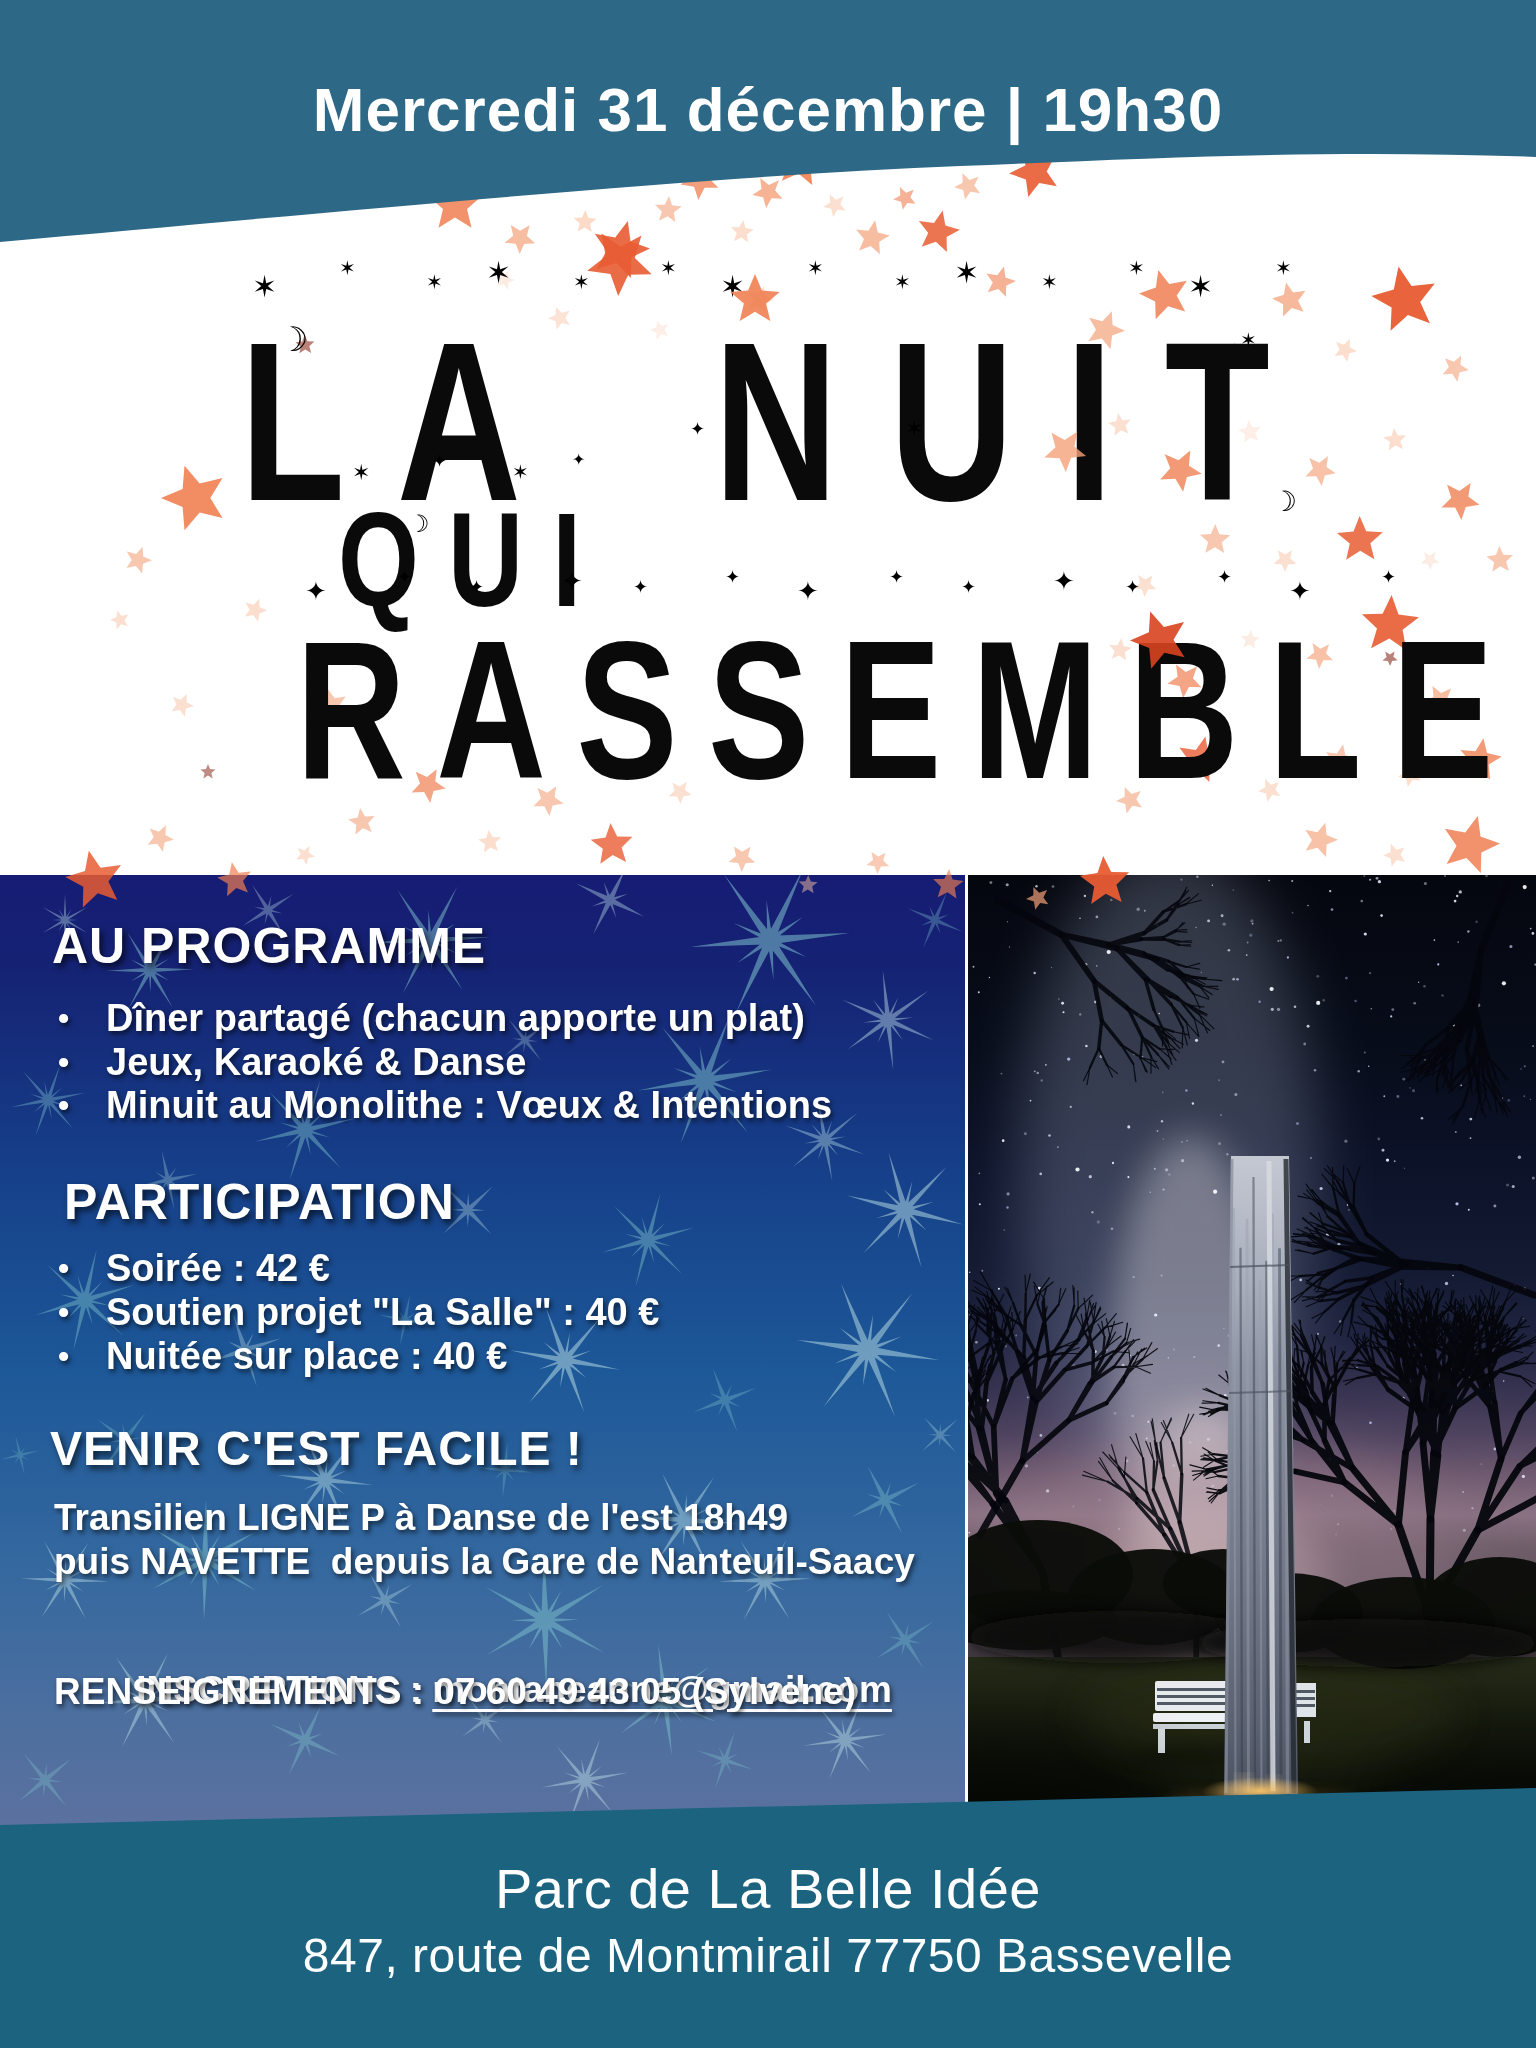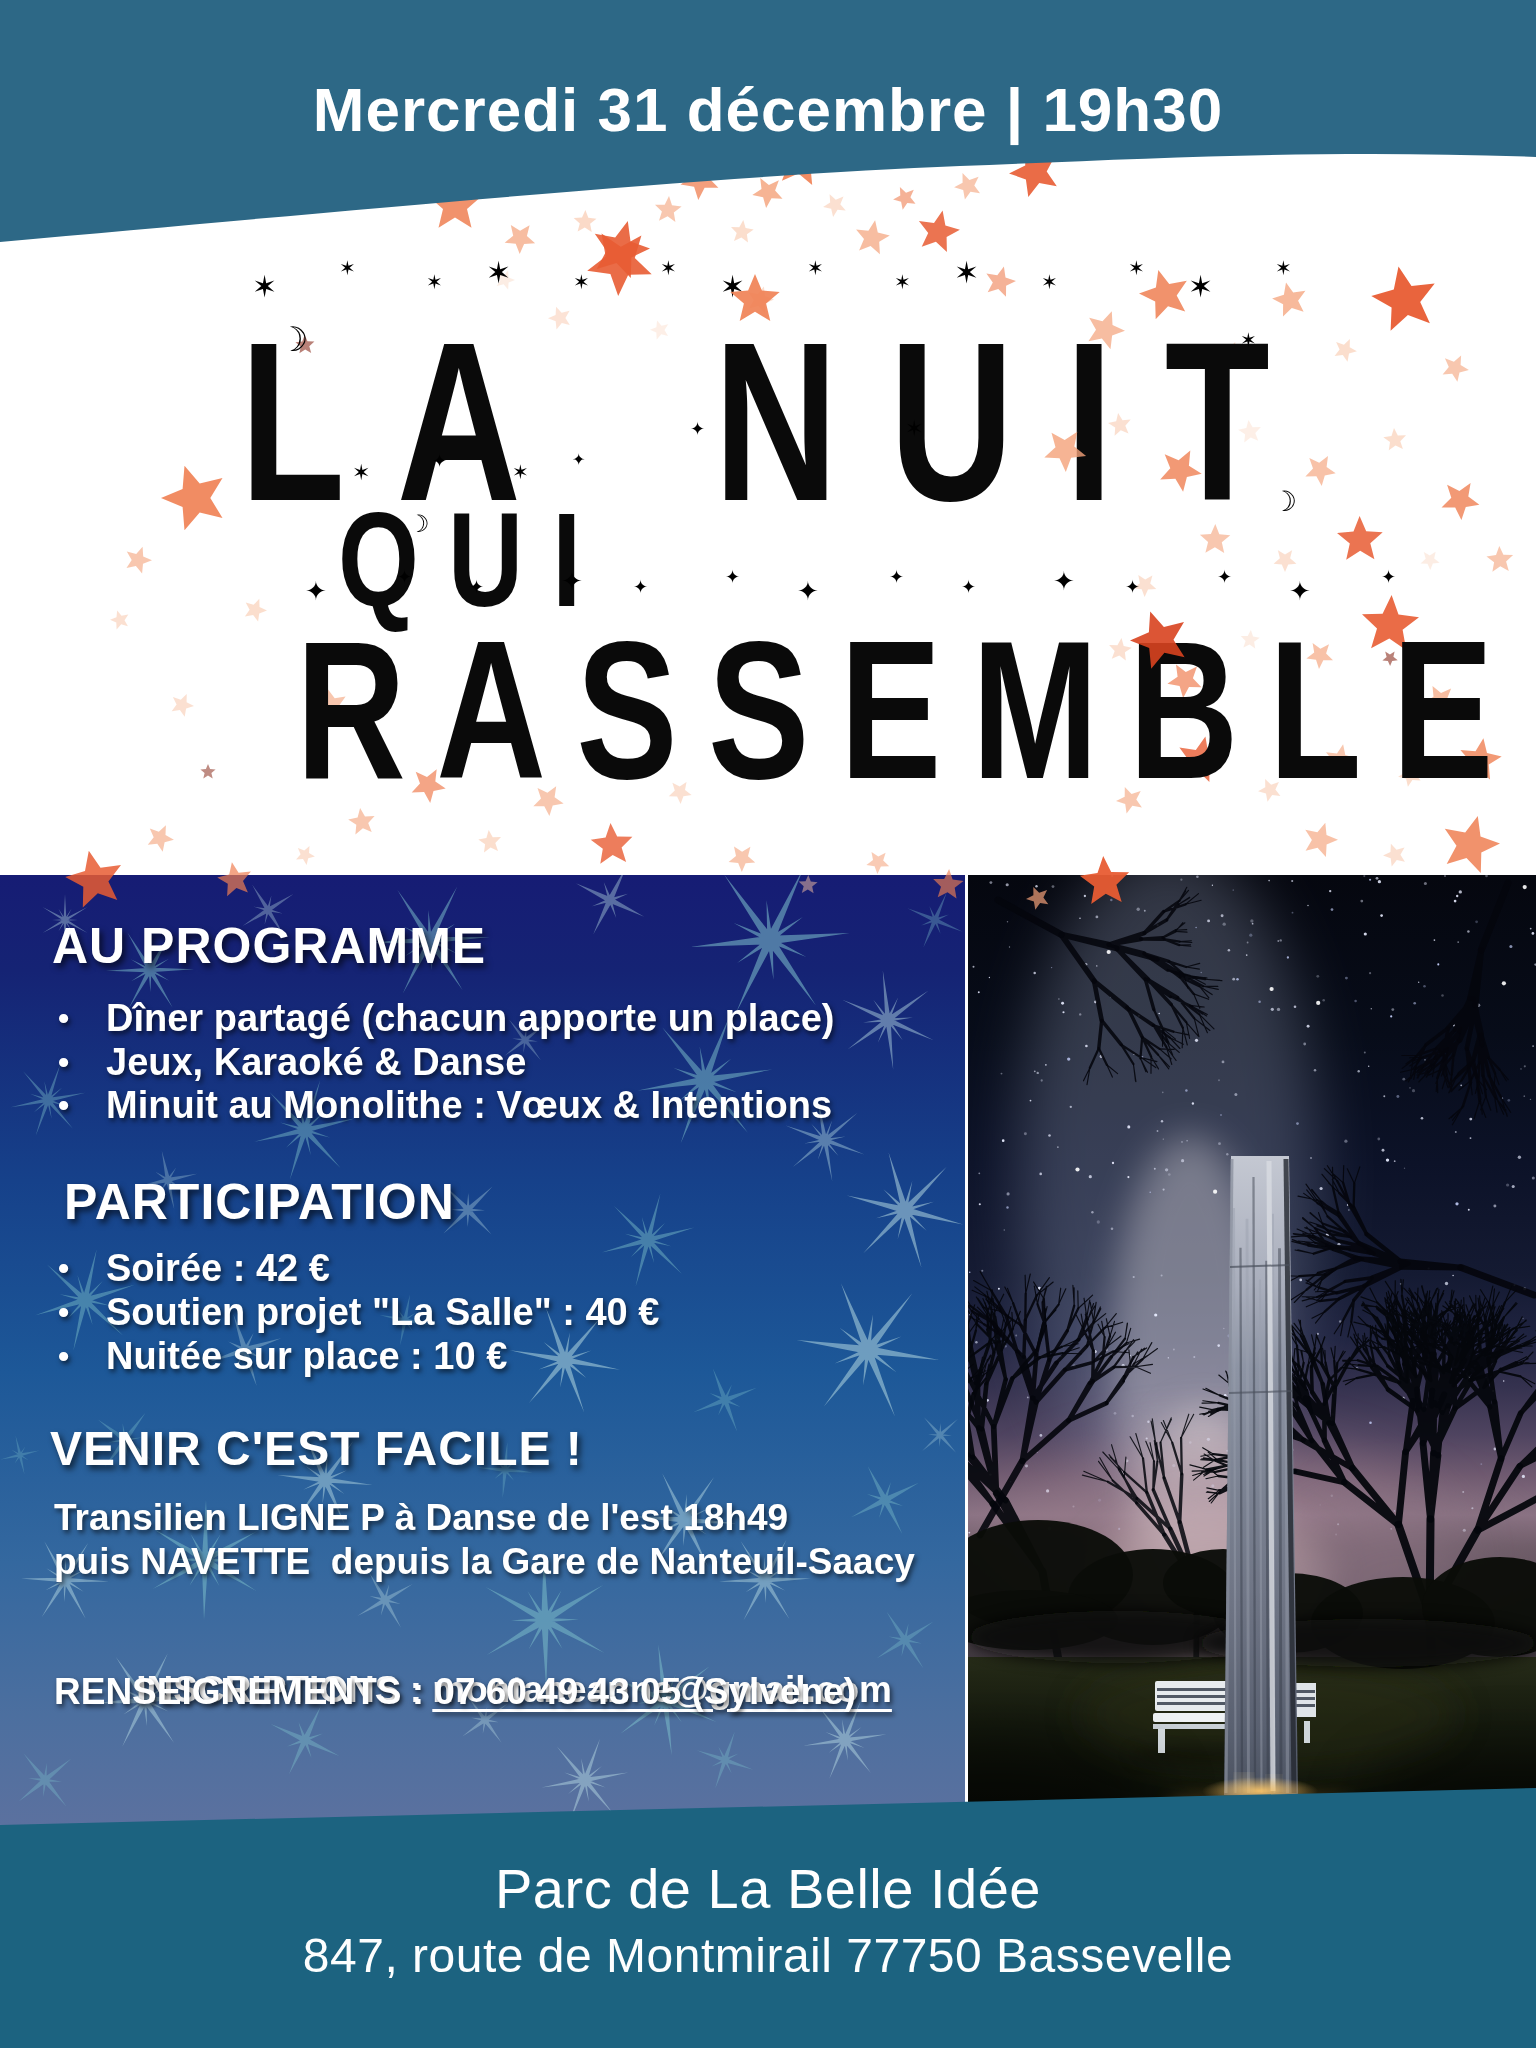--- a/index.html
+++ b/index.html
@@ -237,21 +237,21 @@
           <path d="M628.3,897.4L589.1,906.5L613.3,938.7L585.8,909.3L570.0,946.3L581.6,907.8L541.7,912.6L580.9,903.5L556.7,871.3L584.2,900.7L600.0,863.7L588.4,902.2ZM605.7,912.5L586.7,907.0L588.8,926.7L584.1,907.5L568.1,919.1L582.4,905.5L564.3,897.5L583.3,903.0L581.2,883.3L585.9,902.5L601.9,890.9L587.6,904.5Z" fill="#bfe3e8" opacity="0.45"></path>
           <path d="M753.4,894.8L726.3,887.7L715.2,913.4L722.3,886.3L696.6,875.2L723.7,882.3L734.8,856.6L727.7,883.7ZM731.6,898.5L724.4,886.7L711.5,891.6L723.3,884.4L718.4,871.5L725.6,883.3L738.5,878.4L726.7,885.6Z" fill="#7fc3cd" opacity="0.35"></path>
           <path d="M956.1,577.8L939.9,562.4L922.2,576.1L937.6,559.9L923.9,542.2L940.1,557.6L957.8,543.9L942.4,560.1ZM939.4,572.0L938.9,561.0L928.0,559.4L939.0,558.9L940.6,548.0L941.1,559.0L952.0,560.6L941.0,561.1Z" fill="#bfe3e8" opacity="0.3"></path>
           <path d="M24.5,599.5L18.9,581.7L0.5,584.5L18.3,578.9L15.5,560.5L21.1,578.3L39.5,575.5L21.7,581.1ZM14.7,588.5L18.8,580.3L11.5,574.7L19.7,578.8L25.3,571.5L21.2,579.7L28.5,585.3L20.3,581.2Z" fill="#7fc3cd" opacity="0.3"></path>
         </svg>
 
       <div class="ph" style="left:52px;top:42px;">AU PROGRAMME</div>
 
       <div class="prow" style="left:58px;top:122px;">
         <span class="bullet">•</span>
-        <span>Dîner partagé (chacun apporte un place)</span>
+        <span>Dîner partagé (chacun apporte un plat)</span>
       </div>
       <div class="prow" style="left:58px;top:166px;">
         <span class="bullet">•</span>
         <span>Jeux, Karaoké &amp; Danse</span>
       </div>
       <div class="prow" style="left:58px;top:209px;">
         <span class="bullet">•</span>
         <span>Minuit au Monolithe : Vœux &amp; Intentions</span>
       </div>
 
@@ -260,21 +260,21 @@
       <div class="prow" style="left:58px;top:372px;">
         <span class="bullet">•</span>
         <span>Soirée : 42 €</span>
       </div>
       <div class="prow" style="left:58px;top:416px;">
         <span class="bullet">•</span>
         <span>Soutien projet "La Salle" : 40 €</span>
       </div>
       <div class="prow" style="left:58px;top:460px;">
         <span class="bullet">•</span>
-        <span>Nuitée sur place : 10 €</span>
+        <span>Nuitée sur place : 40 €</span>
       </div>
 
       <div class="ph" style="left:50px;top:546px;font-size:48px;">VENIR C'EST FACILE !</div>
 
       <div class="pline" style="left:54px;top:622px;">Transilien LIGNE P à Danse de l'est 18h49</div>
       <div class="pline" style="left:54px;top:666px;">puis NAVETTE  depuis la Gare de Nanteuil-Saacy</div>
 
       <div class="pline" style="left:54px;top:752px;">
         <span>INSCRIPTIONS : </span><span class="email-link">montaneanne@gmail.com</span>
       </div>

